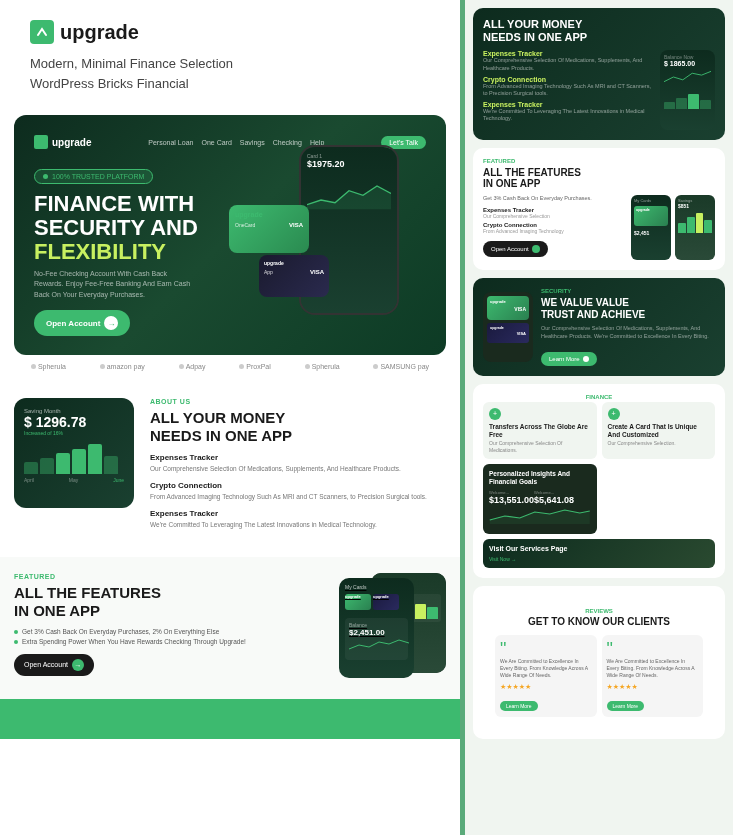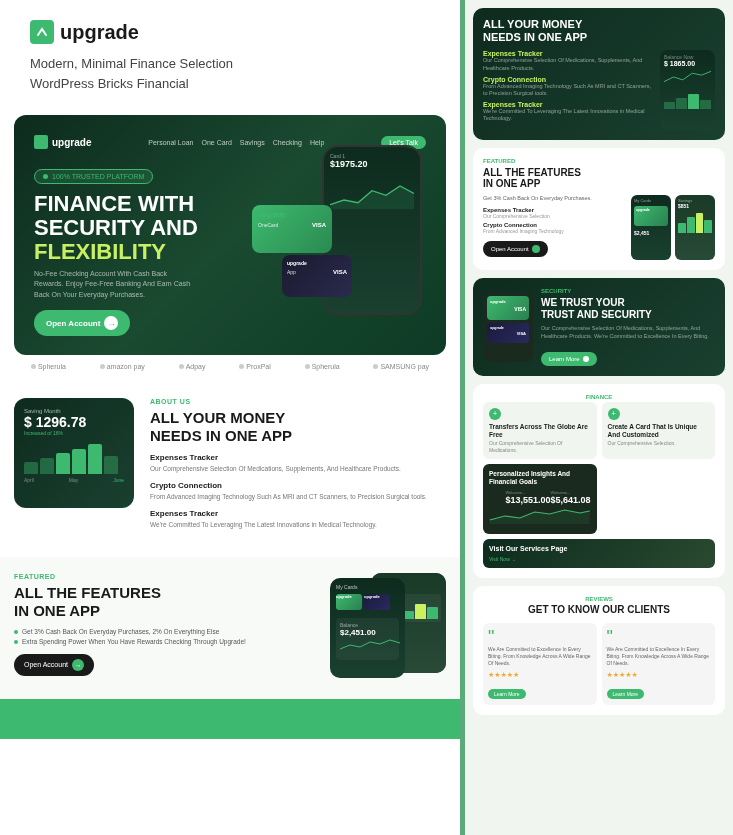--- a/index.html
+++ b/index.html
@@ -190,21 +190,21 @@
       border-radius: 50%;
       display: flex;
       align-items: center;
       justify-content: center;
       color: #3dba6f;
       font-size: 8px;
     }
 
     .hero-phone-area {
       position: absolute;
-      right: 4px;
+      right: 27px;
       top: 30px;
       width: 190px;
       height: 200px;
     }
 
     .phone-mockup {
       width: 100px;
       height: 170px;
       background: #1a1a1a;
       border-radius: 16px;
@@ -407,23 +407,24 @@
     .feat-phone {
       width: 75px;
       height: 100px;
       background: #1a1a1a;
       border-radius: 10px;
       position: absolute;
       overflow: hidden;
     }
 
     .feat-phone-1 {
-      left: 4px;
+      left: 13px;
       top: 5px;
       z-index: 2;
+      text-decoration: underline;
     }
 
     .feat-phone-2 {
       right: 0;
       top: 0;
       z-index: 1;
       background: #2a3a2e;
     }
 
     .feat-phone-screen {
@@ -837,21 +838,21 @@
     }
 
     .rp-visit-btn {
       font-size: 5px;
       color: #3dba6f;
       margin-top: 3px;
     }
 
     
     .rp-clients {
-      padding: 10px;
+      padding: 22px;
       background: #fff;
     }
 
     .rp-clients-title {
       font-size: 10px;
       font-weight: 800;
       color: #1a1a1a;
       text-align: center;
       margin-bottom: 8px;
     }
@@ -1244,22 +1245,22 @@
             </div>
             <div style="width:42px;height:20px;background:linear-gradient(135deg,#1a1a3e,#2a2a5e);border-radius:3px;padding:3px">
               <div style="font-size:3.5px;color:#fff;font-weight:700">upgrade</div>
               <div style="font-size:4px;color:#fff;font-weight:700;text-align:right;margin-top:1px">VISA</div>
             </div>
           </div>
         </div>
         <div class="rp-security-text">
           <div class="rp-security-label">SECURITY</div>
           <div class="rp-security-title">
-            <span>WE TRUST YOUR</span><br>
-            <span>TRUST AND SECURITY</span>
+            <span>WE VALUE VALUE</span><br>
+            <span>TRUST AND ACHIEVE</span>
           </div>
           <p class="rp-security-desc">Our Comprehensive Selection Of Medications, Supplements, And Healthcare Products. We're Committed to Excellence In Every Biting.</p>
           <button class="rp-security-btn">
             <span>Learn More</span>
             <div class="rp-security-btn-dot"></div>
           </button>
         </div>
       </div>
     </div>
 
@@ -1274,21 +1275,21 @@
         </div>
 
         <div class="rp-success-item">
           <div class="rp-success-icon">+</div>
           <div class="rp-success-item-title">Create A Card That Is Unique And Customized</div>
           <div class="rp-success-item-desc">Our Comprehensive Selection.</div>
         </div>
 
         <div class="rp-success-item dark">
           <div class="rp-success-item-title white">Personalized Insights And Financial Goals</div>
-          <div style="display:flex;justify-content:flex-end;margin-top:4px">
+          <div style="display:flex;justify-content:flex-start;margin-top:4px">
             <div>
               <div style="font-size:4px;color:rgba(255,255,255,0.4)">Welcome...</div>
               <div class="rp-amount-display white">$13,551.00</div>
             </div>
             <div>
               <div style="font-size:4px;color:rgba(255,255,255,0.4)">Welcome...</div>
               <div class="rp-amount-display white">$5,641.08</div>
             </div>
           </div>
           <svg width="100%" height="18" viewBox="0 0 100 18">

